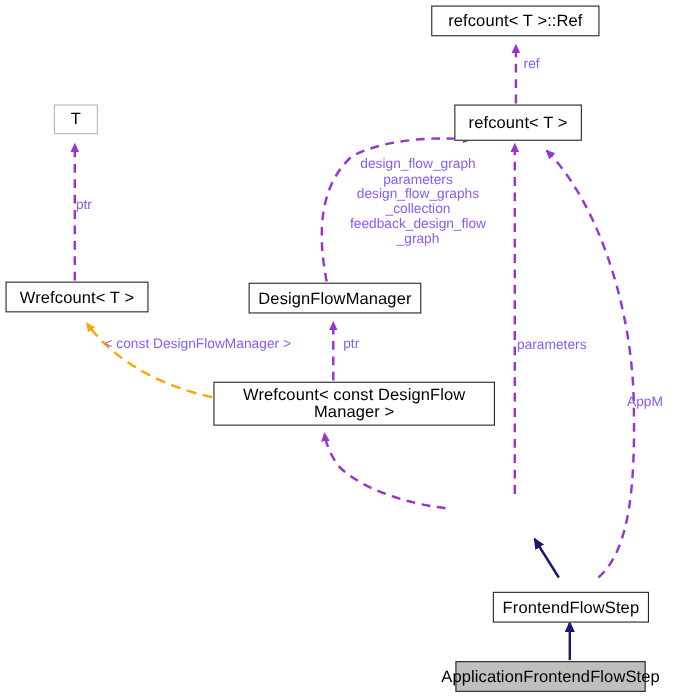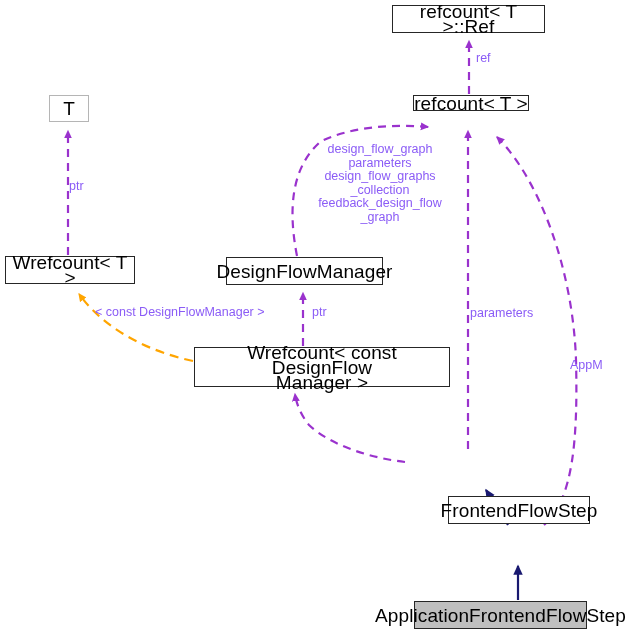--- a/index.html
+++ b/index.html
@@ -27,21 +27,21 @@
   .node {
     position: absolute;
     box-sizing: border-box;
     display: flex;
     align-items: center;
     justify-content: center;
     text-align: center;
     background: #ffffff;
     border: 1px solid #262626;
     color: #000000;
-    font-size: 19px;
+    font-size: 15px;
     line-height: 15px;
     letter-spacing: 0.1px;
     z-index: 5;
     white-space: pre-line;
   }
   .node.plain {
     border: 1px solid #b5b5b5;
   }
   .node.highlight {
     background: #bfbfbf;
@@ -113,33 +113,33 @@
       <path d="M508,525 L486,490" fill="none" stroke="#191970" stroke-width="2.2" marker-end="url(#arrow-inherit)"></path>
     </g>
 
     <g>
       <path d="M518,600 L518,566" fill="none" stroke="#191970" stroke-width="2.2" marker-end="url(#arrow-inherit)"></path>
     </g>
   </svg>
 
   <div class="node" style="left:392px; top:5px; width:153px; height:28px;">refcount&lt; T &gt;::Ref</div>
 
-  <div class="node" style="left:413px; top:95px; width:116px; height:16px;">refcount&lt; T &gt;</div>
+  <div class="node" style="left:413px; top:95px; width:116px; height:33px;">refcount&lt; T &gt;</div>
 
   <div class="node plain" style="left:49px; top:95px; width:40px; height:27px;">T</div>
 
   <div class="node" style="left:5px; top:256px; width:130px; height:28px;">Wrefcount&lt; T &gt;</div>
 
   <div class="node" style="left:226px; top:257px; width:157px; height:28px;">DesignFlowManager</div>
 
   <div class="node" style="left:194px; top:347px; width:256px; height:40px;">Wrefcount&lt; const DesignFlow
 Manager &gt;</div>
 
 
-  <div class="node" style="left:448px; top:496px; width:142px; height:28px;">FrontendFlowStep</div>
+  <div class="node" style="left:448px; top:538px; width:142px; height:28px;">FrontendFlowStep</div>
 
   <div class="node highlight" style="left:414px; top:601px; width:173px; height:28px;">ApplicationFrontendFlowStep</div>
 
   <div class="edge-label left-al" style="left:476px; top:52px;">ref</div>
 
   <div class="edge-label left-al" style="left:69px; top:180px;">ptr</div>
 
   <div class="edge-label" style="left:305px; top:143px; width:150px;">design_flow_graph
 parameters
 design_flow_graphs

